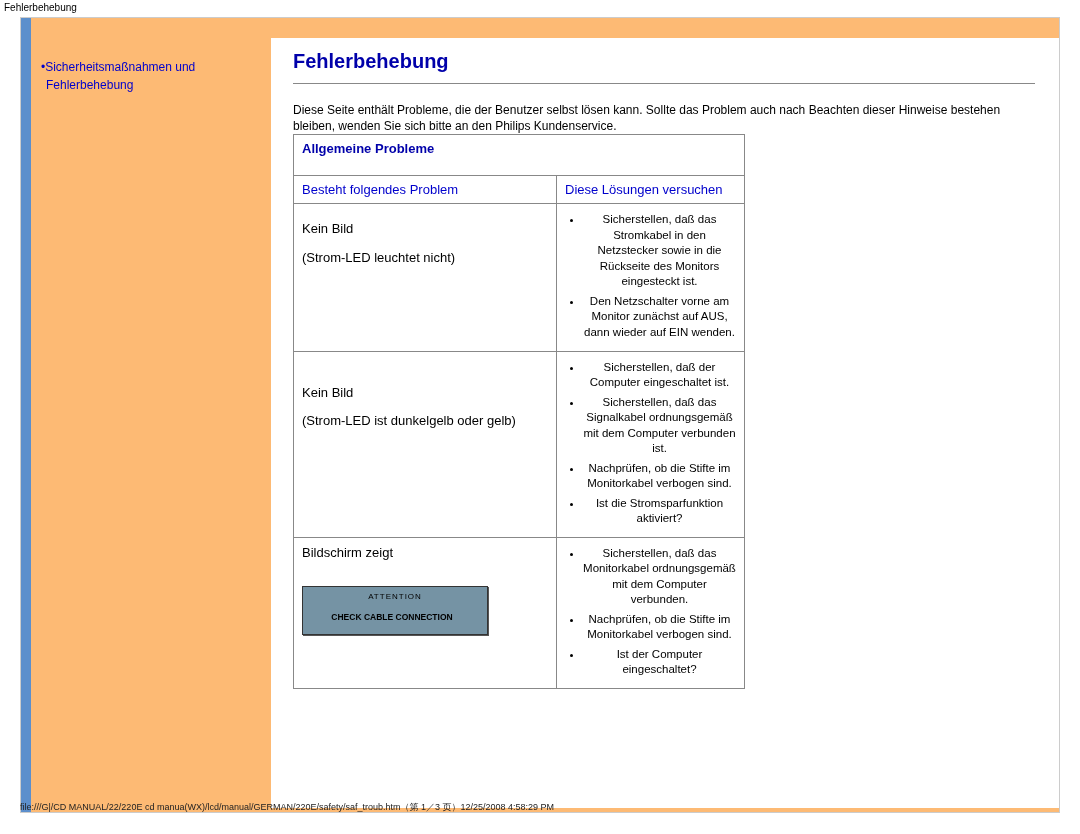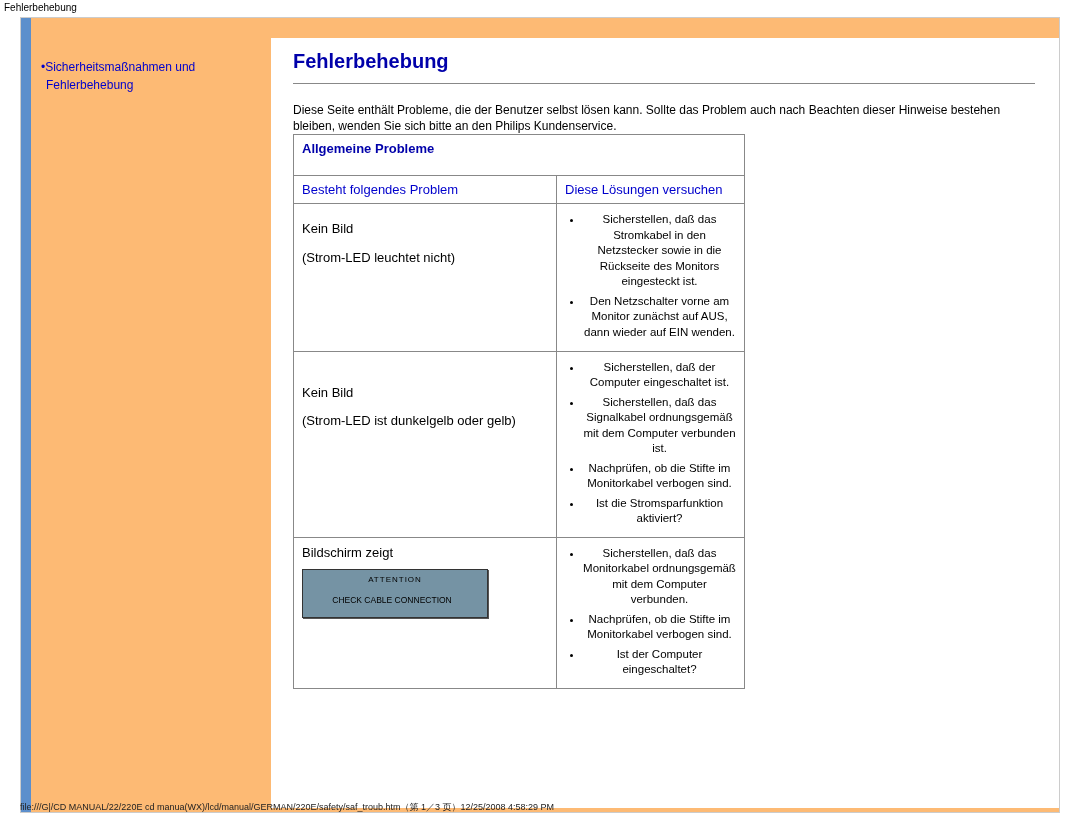--- a/index.html
+++ b/index.html
@@ -118,34 +118,34 @@
   }
   .prob-text {
     font-size: 13px;
     line-height: 1.4;
   }
   .prob-text p { margin: 10px 0 0 0; }
   .attention-box {
     width: 184px;
     background: #7593a4;
     border: 1px solid #333;
-    margin-top: 7px;
+    margin-top: 24px;
     box-shadow: 1px 1px 0 #555;
   }
   .attention-top {
     text-align: center;
     font-size: 8px;
     letter-spacing: 1px;
     color: #000;
     padding: 4px 0 2px 0;
   }
   .attention-mid {
     text-align: center;
     font-size: 8.5px;
-    font-weight: normal;
+    font-weight: bold;
     color: #000;
     padding: 8px 6px 10px 0;
   }
   .footer {
     position: absolute;
     left: 20px;
     bottom: 20px;
     font-size: 9px;
     color: #222;
   }

